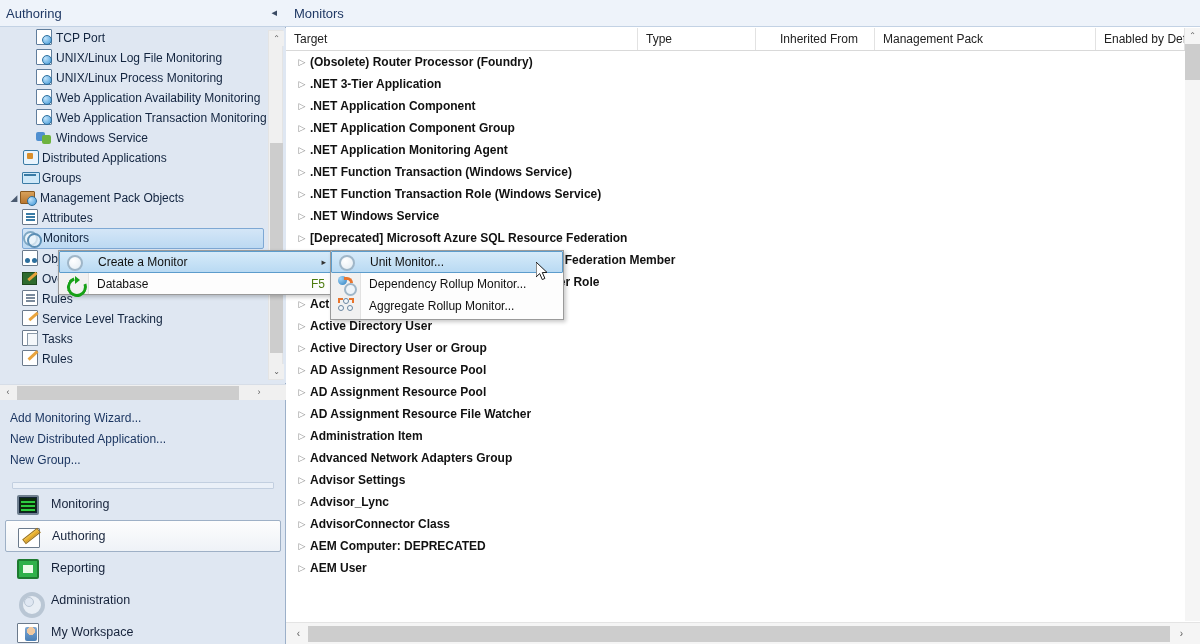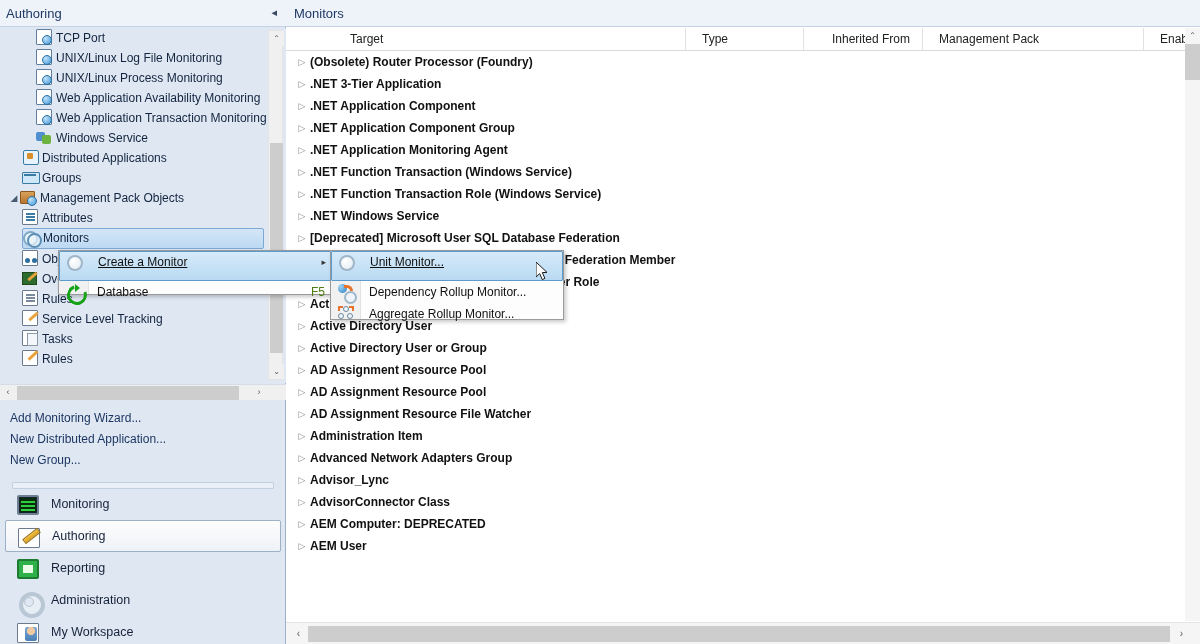--- a/index.html
+++ b/index.html
@@ -189,24 +189,23 @@
     background:#eef3fa; border-bottom:1px solid #c3d2e4;
   }
   #main-title { position:absolute; left:8px; top:6px; font-size:13px; color:#1f3864; }
 
   #col-header {
     position:absolute; left:0; top:28px; width:914px; height:23px;
     background:#fff; border-bottom:1px solid #d9d9d9;
   }
   .col {
     position:absolute; top:0; height:22px; line-height:22px;
-    font-size:12px; color:#222; padding-left:16px;
+    font-size:12px; color:#222; padding-left:8px;
     border-right:1px solid #e2e2e2; white-space:nowrap; overflow:hidden;
     cursor:pointer;
-    margin-left:48px;
   }
 
   #list {
     position:absolute; left:0; top:51px; width:899px; height:570px;
     overflow:hidden; background:#fff;
   }
   .row {
     position:relative; height:22px; line-height:22px; white-space:nowrap;
     font-size:12px; font-weight:bold; color:#111; padding-left:8px;
   }
@@ -243,21 +242,21 @@
     position:absolute; left:0; top:0; width:30px; height:100%;
     background:#f1f1f1; border-right:1px solid #e2e2e2;
   }
   .menu-item{
     position:relative; height:22px; line-height:22px;
     padding-left:38px; font-size:12px; color:#111; white-space:nowrap;
     cursor:pointer; z-index:2;
   }
   .menu-item.hl{
     background:linear-gradient(to bottom,#d6eaf9,#b9daf3);
-    border:1px solid #5c9ccc; height:30px; line-height:20px; border-radius:1px;text-decoration:underline;
+    border:1px solid #5c9ccc; height:22px; line-height:20px; border-radius:1px;
   }
   .menu-item .mico{ position:absolute; left:7px; top:3px; width:16px; height:16px; }
   .menu-item .sub-arrow{ position:absolute; right:10px; top:0; font-size:9px; color:#333; }
   .menu-item .accel{ position:absolute; right:12px; top:0; font-size:12px; color:#4d7c0f; }
   .m-circle{ border:2px solid #9fb6c8; border-radius:50%;
     background:radial-gradient(circle at 35% 30%,#ffffff,#e2ebf2); }
   .m-refresh{ }
   .m-refresh:before{content:"";position:absolute;left:1px;top:1px;width:14px;height:14px;
     border:3px solid #17a117;border-radius:50%;border-top-color:transparent;
     transform:rotate(25deg);}
@@ -369,31 +368,32 @@
 
     <div id="list">
         <div class="row"><span class="tri">▷</span><span>(Obsolete) Router Processor (Foundry)</span></div>
         <div class="row"><span class="tri">▷</span><span>.NET 3-Tier Application</span></div>
         <div class="row"><span class="tri">▷</span><span>.NET Application Component</span></div>
         <div class="row"><span class="tri">▷</span><span>.NET Application Component Group</span></div>
         <div class="row"><span class="tri">▷</span><span>.NET Application Monitoring Agent</span></div>
         <div class="row"><span class="tri">▷</span><span>.NET Function Transaction (Windows Service)</span></div>
         <div class="row"><span class="tri">▷</span><span>.NET Function Transaction Role (Windows Service)</span></div>
         <div class="row"><span class="tri">▷</span><span>.NET Windows Service</span></div>
-        <div class="row"><span class="tri">▷</span><span>[Deprecated] Microsoft User SQL Database Federation</span></div>
+        <div class="row"><span class="tri">▷</span><span>[Deprecated] Microsoft Azure SQL Resource Federation</span></div>
         <div class="row"><span class="tri">▷</span><span>[Deprecated] Microsoft Azure SQL Database Federation Member</span></div>
         <div class="row"><span class="tri">▷</span><span>Active Directory Domain Controller Computer Role</span></div>
         <div class="row"><span class="tri">▷</span><span>Active Directory Printer</span></div>
         <div class="row"><span class="tri">▷</span><span>Active Directory User</span></div>
         <div class="row"><span class="tri">▷</span><span>Active Directory User or Group</span></div>
         <div class="row"><span class="tri">▷</span><span>AD Assignment Resource Pool</span></div>
         <div class="row"><span class="tri">▷</span><span>AD Assignment Resource Pool</span></div>
         <div class="row"><span class="tri">▷</span><span>AD Assignment Resource File Watcher</span></div>
         <div class="row"><span class="tri">▷</span><span>Administration Item</span></div>
         <div class="row"><span class="tri">▷</span><span>Advanced Network Adapters Group</span></div>
+        <div class="row"><span class="tri">▷</span><span>Advisor Settings</span></div>
         <div class="row"><span class="tri">▷</span><span>Advisor_Lync</span></div>
         <div class="row"><span class="tri">▷</span><span>AdvisorConnector Class</span></div>
         <div class="row"><span class="tri">▷</span><span>AEM Computer: DEPRECATED</span></div>
         <div class="row"><span class="tri">▷</span><span>AEM User</span></div>
       </div>
 
     <div id="main-vscroll">
       <div class="arrow up">⌃</div>
       <div id="main-vthumb"></div>
     </div>

